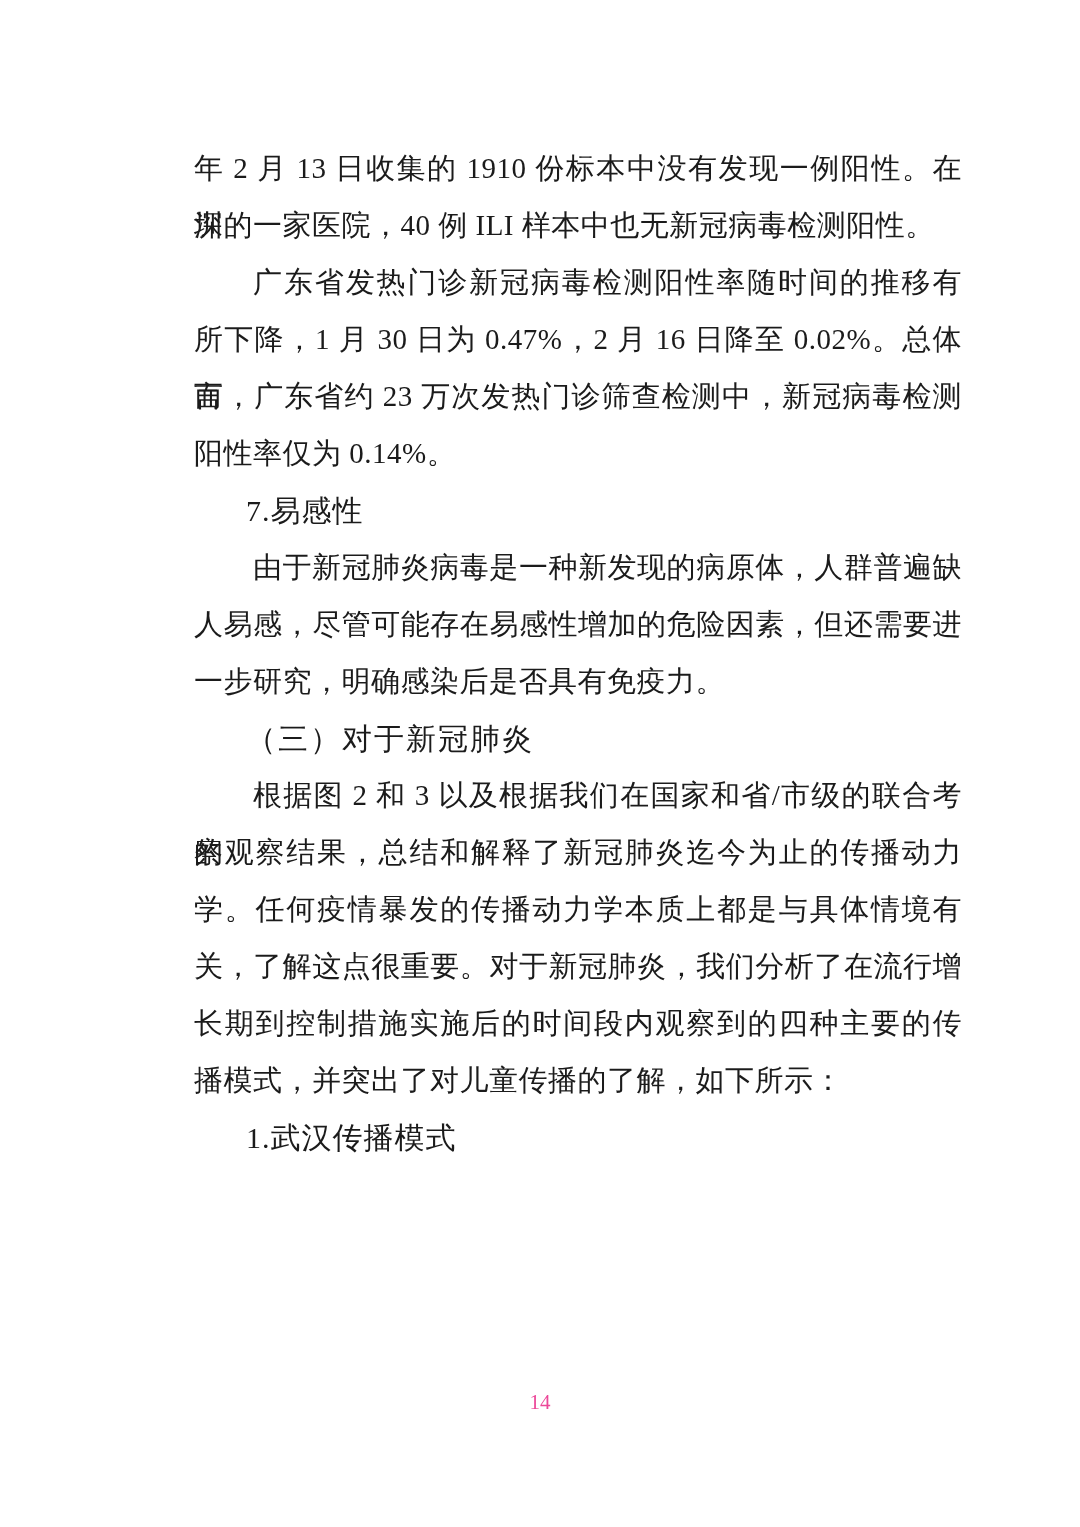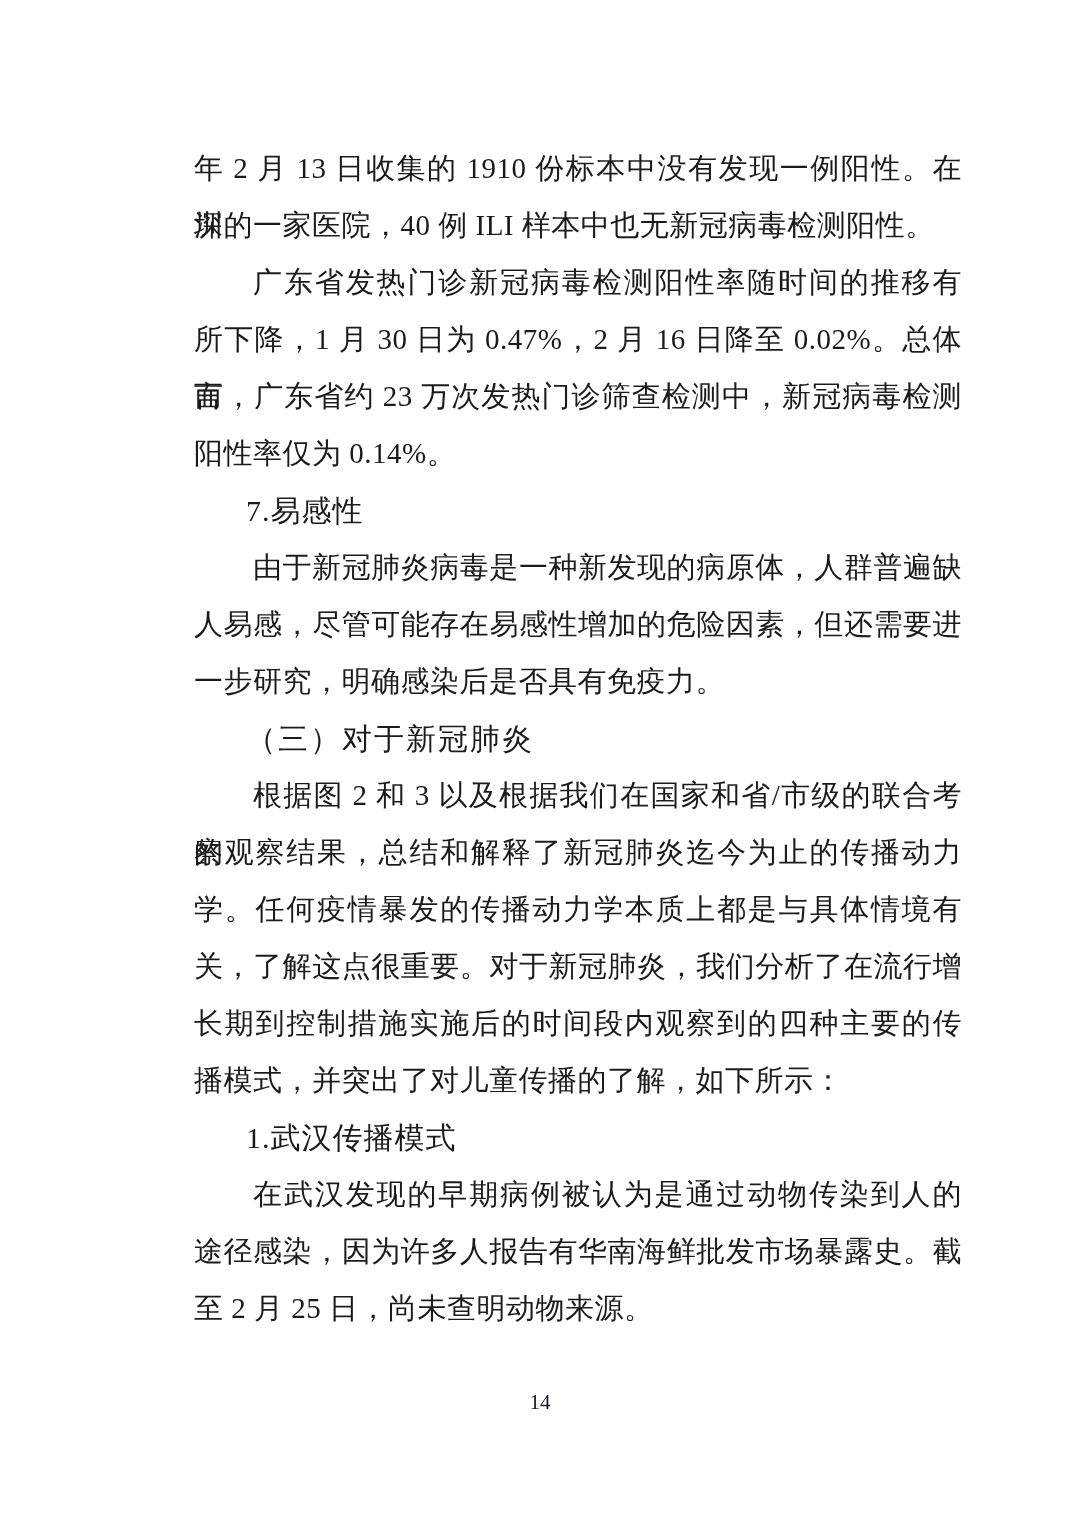--- a/index.html
+++ b/index.html
@@ -55,21 +55,21 @@
     letter-spacing: 2px;
   }
   .page-number {
     position: absolute;
     left: 0;
     width: 1080px;
     top: 1388px;
     text-align: center;
     font-size: 21px;
     line-height: 28px;
-    color: #0f172a;
+    color: #ec4899;
   }
 </style>
 </head>
 <body>
 
 <div class="page">
   <main class="text-area">
       <div>
         <div class="line j">年 2 月 13 日收集的 1910 份标本中没有发现一例阳性。在深</div>
         <div class="line last">圳的一家医院，40 例 ILI 样本中也无新冠病毒检测阳性。</div>
@@ -89,20 +89,15 @@
       <div class="heading section">（三）对于新冠肺炎</div>
       <div>
         <div class="line j indent">根据图 2 和 3 以及根据我们在国家和省/市级的联合考察</div>
         <div class="line j">的观察结果，总结和解释了新冠肺炎迄今为止的传播动力</div>
         <div class="line j">学。任何疫情暴发的传播动力学本质上都是与具体情境有</div>
         <div class="line j">关，了解这点很重要。对于新冠肺炎，我们分析了在流行增</div>
         <div class="line j">长期到控制措施实施后的时间段内观察到的四种主要的传</div>
         <div class="line last">播模式，并突出了对儿童传播的了解，如下所示：</div>
       </div>
       <div class="heading numbered">1.武汉传播模式</div>
-      <div>
-        <div class="line j indent">在武汉发现的早期病例被认为是通过动物传染到人的</div>
-        <div class="line j">途径感染，因为许多人报告有华南海鲜批发市场暴露史。截</div>
-        <div class="line last">至 2 月 25 日，尚未查明动物来源。</div>
-      </div>
     </main>
   <div class="page-number">14</div>
 </div>
 
 </body></html>

